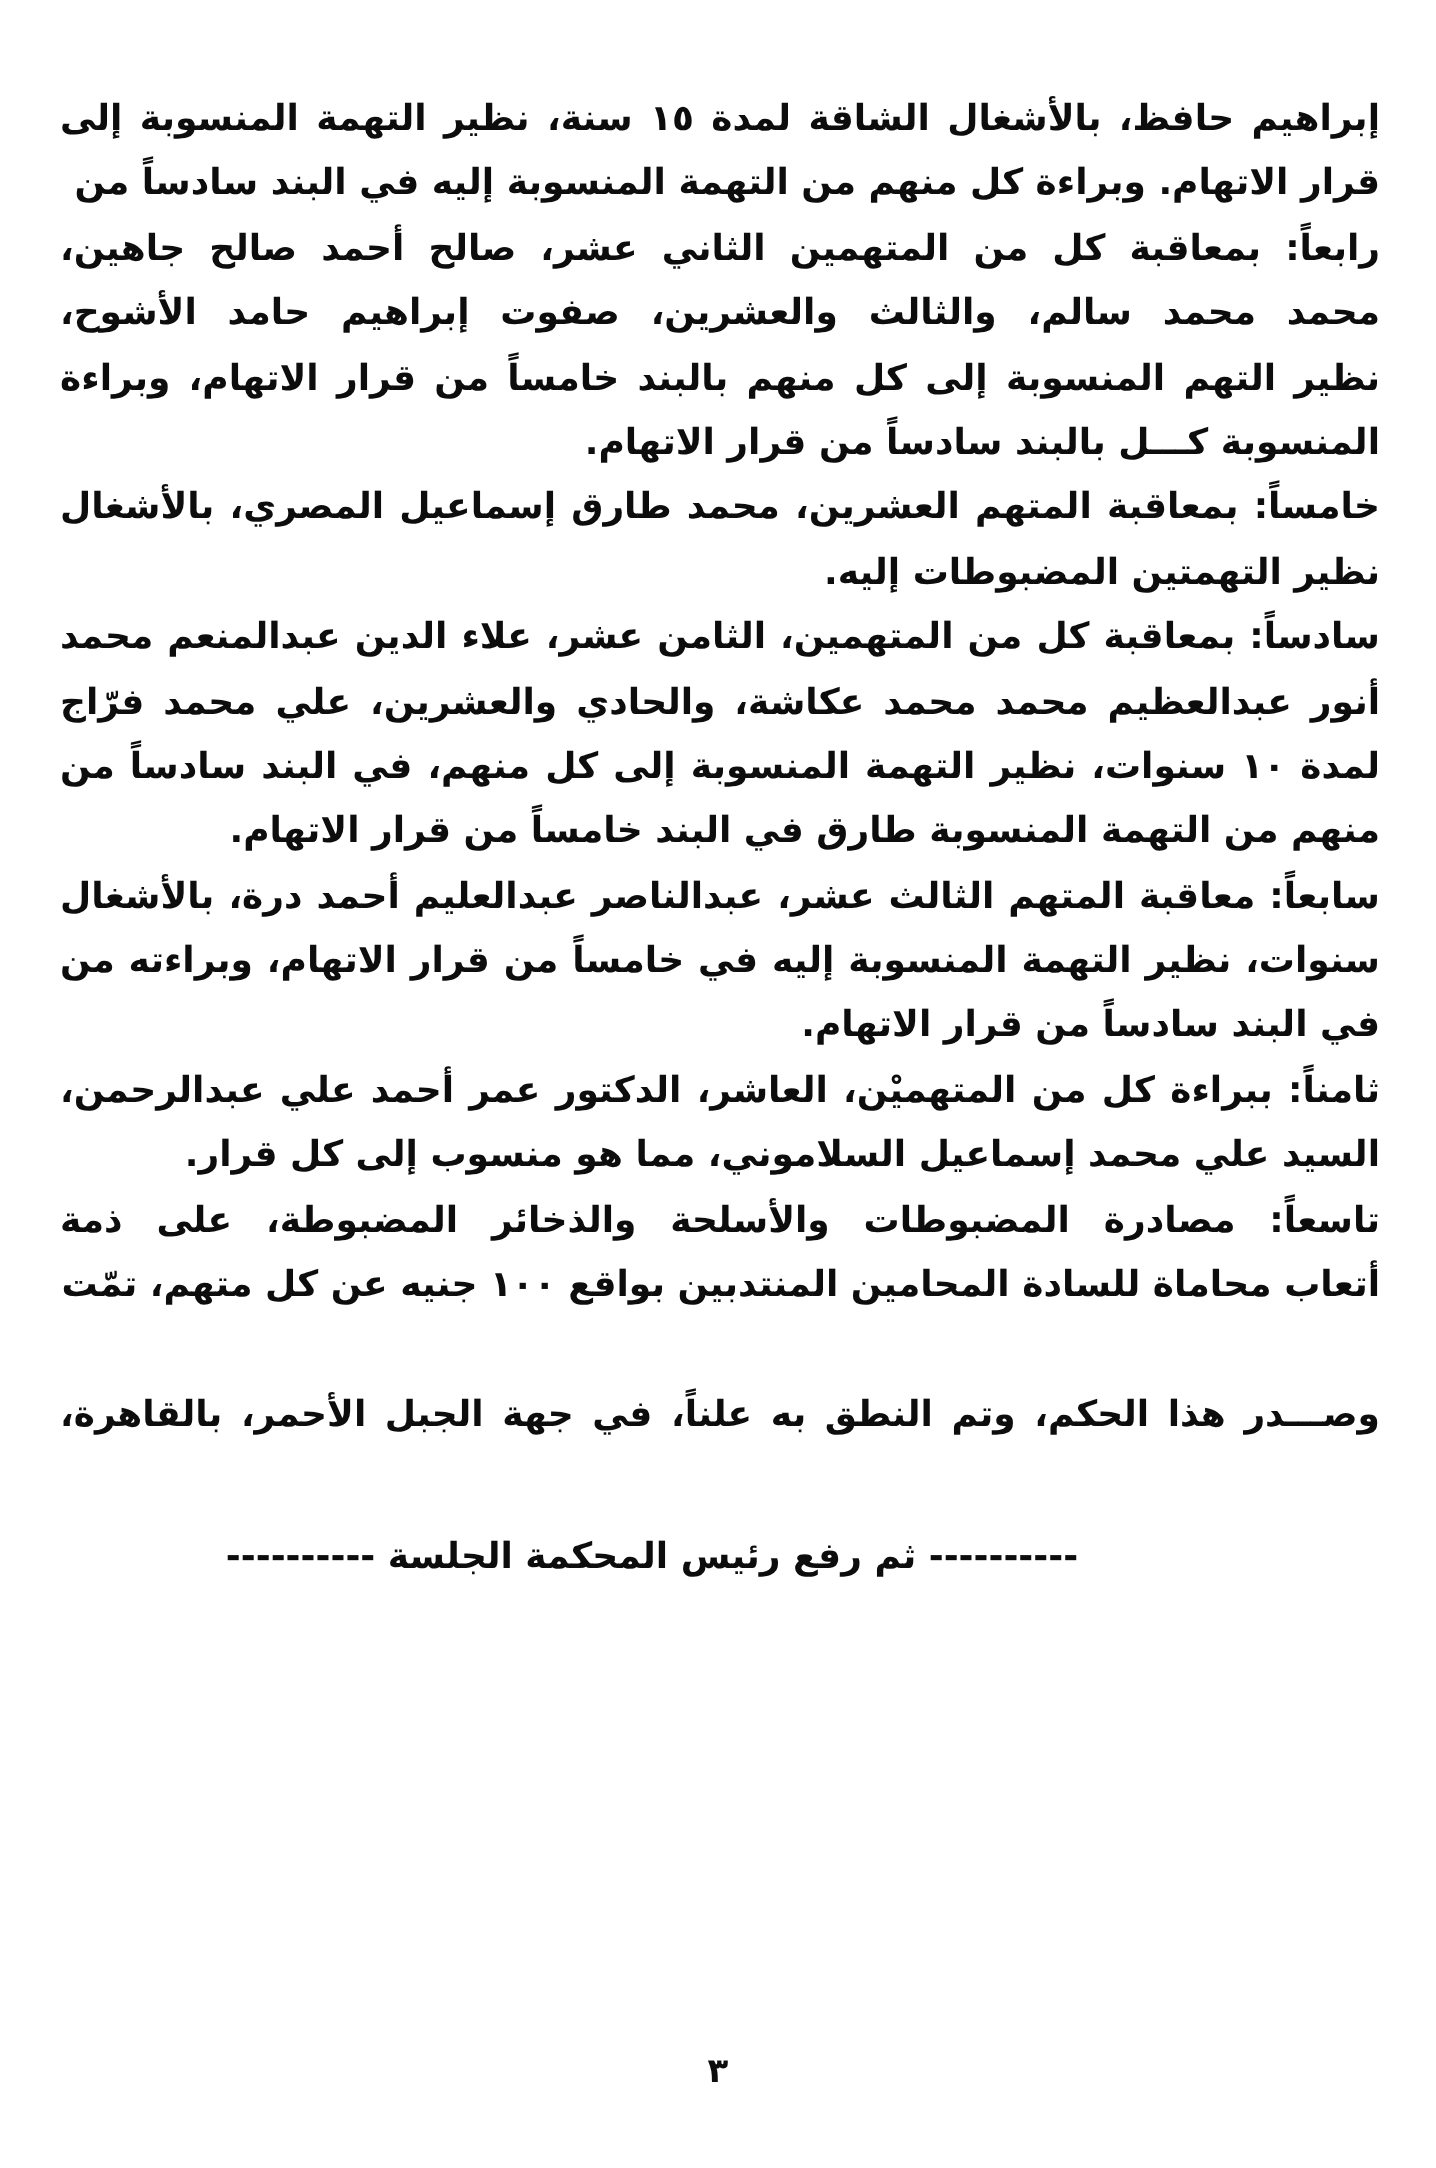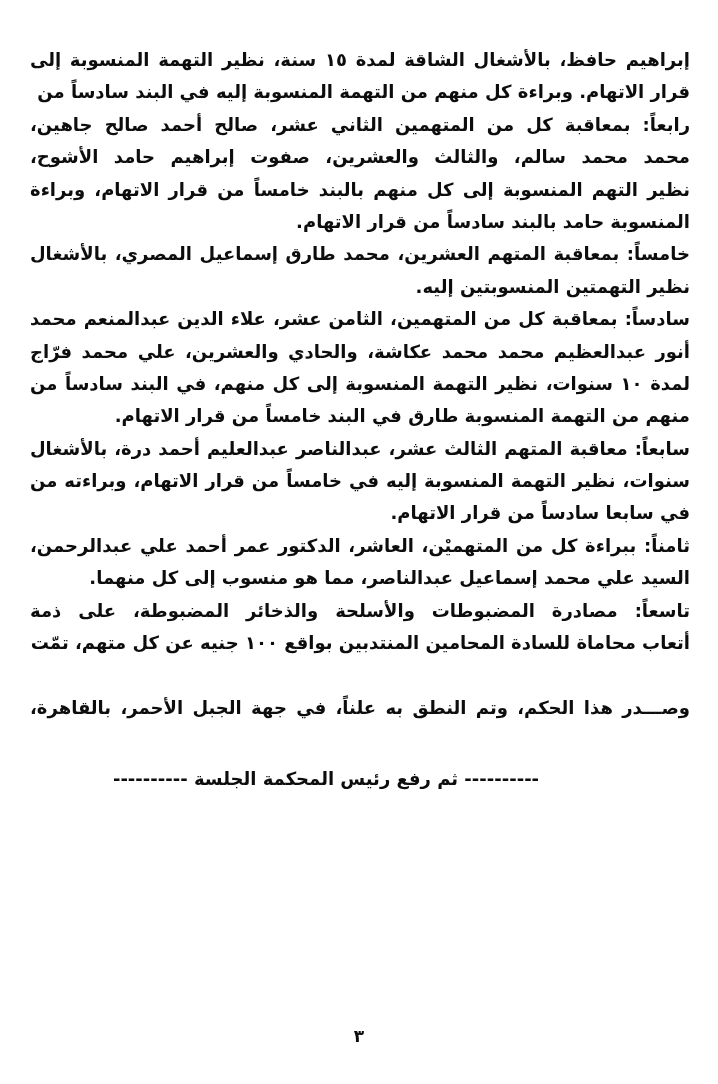--- a/index.html
+++ b/index.html
@@ -68,36 +68,36 @@
 <div class="page">
 
   <div class="textblock">
 
     <div class="line">إبراهيم حافظ، بالأشغال الشاقة لمدة ١٥ سنة، نظير التهمة المنسوبة إلى كل منهم في البند ثالثاً مـــن</div>
     <div class="line last">قرار الاتهام. وبراءة كل منهم من التهمة المنسوبة إليه في البند سادساً من قرار الاتهام.</div>
 
     <div class="line">رابعاً: بمعاقبة كل من المتهمين الثاني عشر، صالح أحمد صالح جاهين، والثاني والعشرين، عبـــدالله</div>
     <div class="line">محمد محمد سالم، والثالث والعشرين، صفوت إبراهيم حامد الأشوح، بالأشغال الشاقة لمدة ١٥ سنة،</div>
     <div class="line">نظير التهم المنسوبة إلى كل منهم بالبند خامساً من قرار الاتهام، وبراءة كـــل منـــهم مـــن التهمـــة</div>
-    <div class="line last">المنسوبة حامد بالبند سادساً من قرار الاتهام.</div>
+    <div class="line last">المنسوبة كـــل بالبند سادساً من قرار الاتهام.</div>
 
     <div class="line">خامساً: بمعاقبة المتهم العشرين، محمد طارق إسماعيل المصري، بالأشغال الشاقة لمـــدة ١٥ ســـنة،</div>
-    <div class="line last">نظير التهمتين المنسوبتين إليه.</div>
+    <div class="line last">نظير التهمتين المضبوطات إليه.</div>
 
     <div class="line">سادساً: بمعاقبة كل من المتهمين، الثامن عشر، علاء الدين عبدالمنعم محمد إبراهيم، والتاسع عشـــر،</div>
     <div class="line">أنور عبدالعظيم محمد محمد عكاشة، والحادي والعشرين، علي محمد فرّاج علي، بالأشـــغال الشـــاقة</div>
     <div class="line">لمدة ١٠ سنوات، نظير التهمة المنسوبة إلى كل منهم، في البند سادساً من قرار الاتهام، وبراءة كـــل</div>
     <div class="line last">منهم من التهمة المنسوبة طارق في البند خامساً من قرار الاتهام.</div>
 
     <div class="line">سابعاً: معاقبة المتهم الثالث عشر، عبدالناصر عبدالعليم أحمد درة، بالأشغال الشـــاقة لمـــدة خمـــس</div>
     <div class="line">سنوات، نظير التهمة المنسوبة إليه في خامساً من قرار الاتهام، وبراءته من التهمة المنسوبة إليـــه</div>
-    <div class="line last">في سابعا سادساً من قرار الاتهام.</div>
+    <div class="line last">في البند سادساً من قرار الاتهام.</div>
 
     <div class="line">ثامناً: ببراءة كل من المتهميْن، العاشر، الدكتور عمر أحمد علي عبدالرحمن، والرابـــع والعشـــرين،</div>
-    <div class="line last">السيد علي محمد إسماعيل عبدالناصر، مما هو منسوب إلى كل منهما.</div>
+    <div class="line last">السيد علي محمد إسماعيل السلاموني، مما هو منسوب إلى كل قرار.</div>
 
     <div class="line">تاسعاً: مصادرة المضبوطات والأسلحة والذخائر المضبوطة، على ذمة القضيـــة. وقـــدّرت المحكمـــة</div>
     <div class="line last">أتعاب محاماة للسادة المحامين المنتدبين بواقع ١٠٠ جنيه عن كل متهم، تمّت المرافعة عنه.</div>
 
     <div class="gap-one-line"></div>
 
     <div class="line">وصـــدر هذا الحكم، وتم النطق به علناً، في جهة الجبل الأحمر، بالقاهرة، في جلسة السبت الموافـــق</div>
 
     <div class="gap-before-separator"></div>
 

